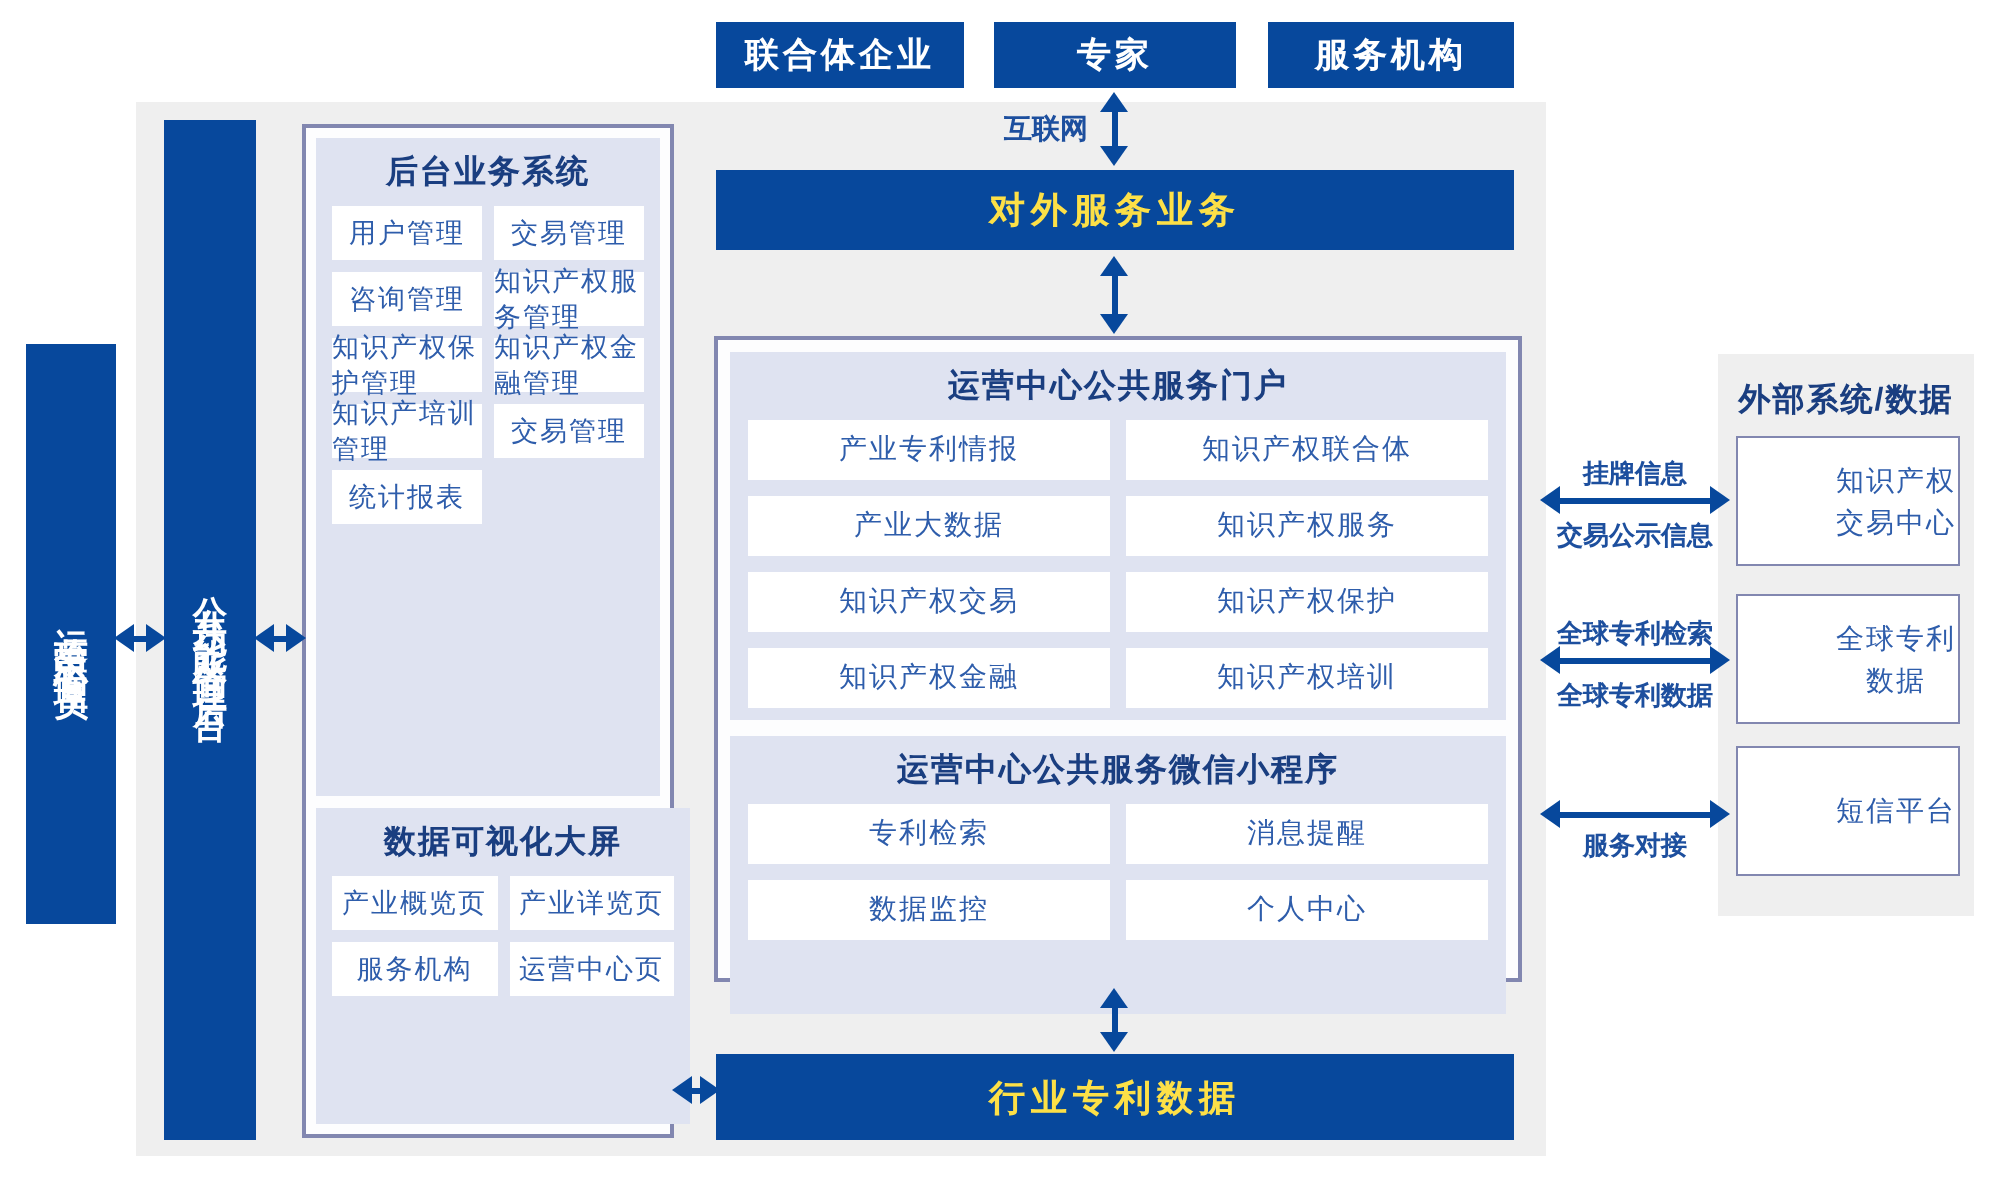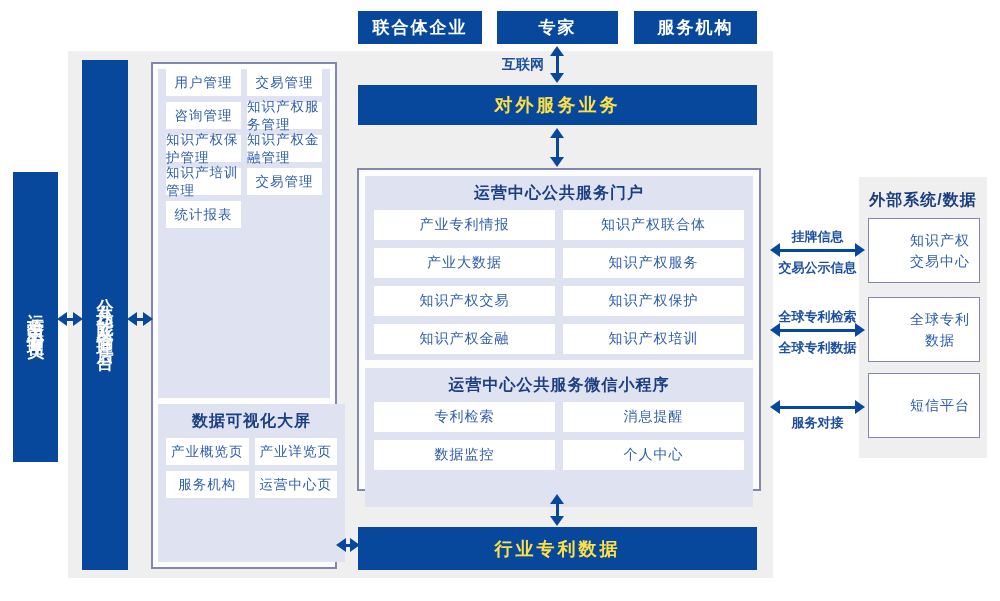--- a/index.html
+++ b/index.html
@@ -48,21 +48,21 @@
   .harrow{position:absolute;height:16px;display:flex;flex-direction:row;align-items:center;}
   .harrow .head-left{width:0;height:0;border-top:7px solid transparent;border-bottom:7px solid transparent;border-right:10px solid var(--blue);}
   .harrow .hline{height:3px;flex:1;background:var(--blue);}
   .harrow .head-right{width:0;height:0;border-top:7px solid transparent;border-bottom:7px solid transparent;border-left:10px solid var(--blue);}
 
   .lbl{position:absolute;color:var(--label-blue);font-weight:bold;font-size:13px;white-space:nowrap;}
 
   .ext-header{position:absolute;color:var(--header-text);font-weight:bold;font-size:16px;
     text-align:center;letter-spacing:1px;}
   .ext-box{position:absolute;width:112px;height:65px;background:#fff;border:1.5px solid var(--border);
-    color:var(--item-text);font-size:14px;display:flex;align-items:center;justify-content:flex-start;text-align:center;padding-left:40px;}
+    color:var(--item-text);font-size:14px;display:flex;align-items:center;justify-content:flex-end;text-align:center;padding-left:40px;}
   .ext-box .wrap{width:62px;line-height:21px;letter-spacing:1px;}
 </style>
 </head>
 <body>
 
 <div class="canvas">
 
   <div class="bg-gray" style="left:68px;top:51px;width:705px;height:527px;"></div>
   <div class="bg-gray" style="left:859px;top:177px;width:128px;height:281px;"></div>
 
@@ -119,20 +119,21 @@
   <div class="varrow" style="left:549px;top:494px;height:32px;">
     <span class="head-up"></span>
       <span class="vline"></span>
       <span class="head-down"></span>
   </div>
 
   <div class="bluebar" style="left:358px;top:527px;width:399px;height:43px;font-size:18px;">行业专利数据</div>
 
   <div class="outer-box" style="left:151px;top:62px;width:186px;height:507px;">
     <div class="panel" style="left:5px;top:5px;width:172px;height:329px;">
+      <div class="panel-header">后台业务系统</div>
       <div class="cell-list">
         <div class="cell">用户管理</div>
         <div class="cell">交易管理</div>
         <div class="cell">咨询管理</div>
         <div class="cell">知识产权服务管理</div>
         <div class="cell">知识产权保护管理</div>
         <div class="cell">知识产权金融管理</div>
         <div class="cell">知识产培训管理</div>
         <div class="cell">交易管理</div>
         <div class="cell">统计报表</div>

